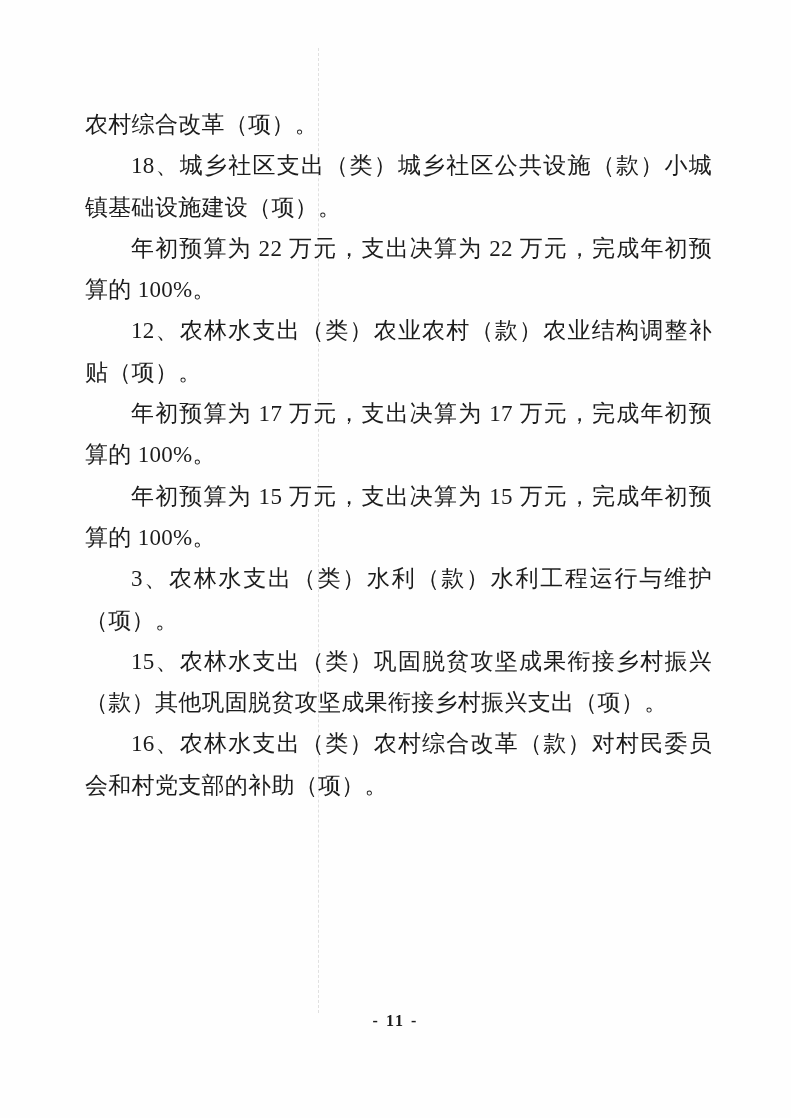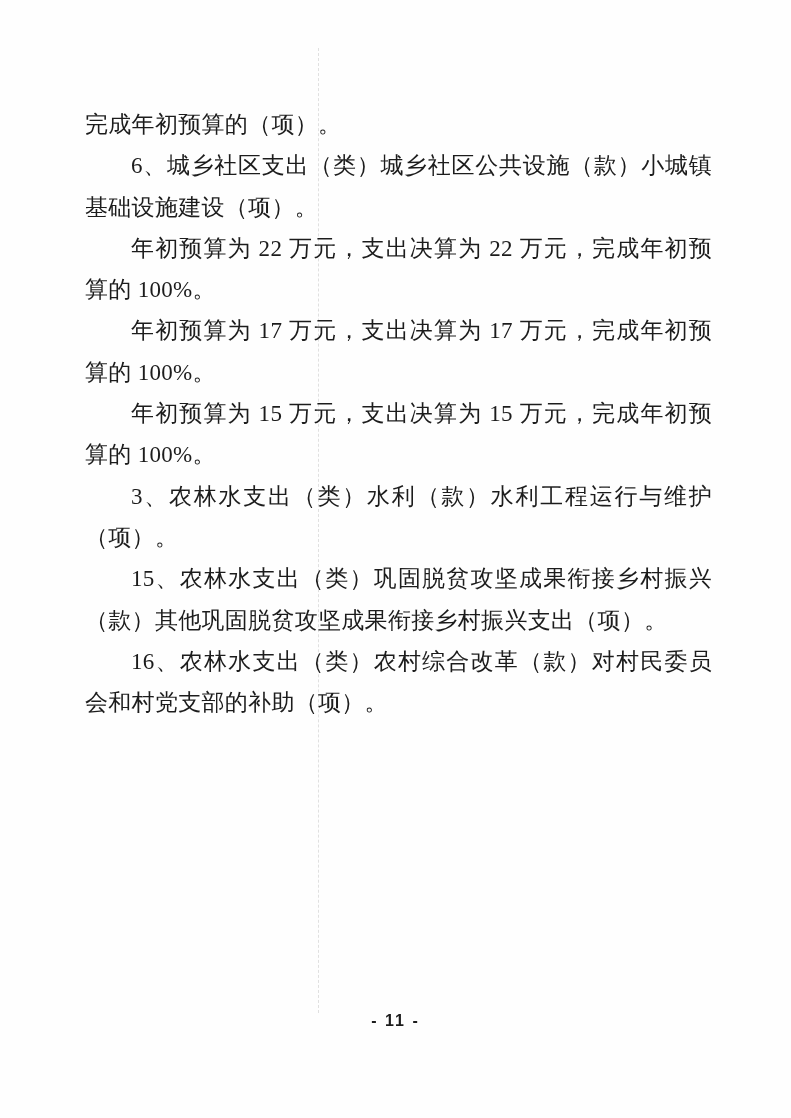--- a/index.html
+++ b/index.html
@@ -49,34 +49,35 @@
   .page-footer {
     position: absolute;
     left: 0;
     top: 1012px;
     width: 791px;
     text-align: center;
     color: #1c1c1c;
     font-size: 16px;
     font-weight: bold;
     letter-spacing: 2px;
-    font-family: Liberation Sans, sans-serif;
+    font-family: Liberation Serif, serif;
   }
 </style>
 </head>
 <body>
 
 <div class="scan-page">
 
   <div class="crease"></div>
 
   <div class="text-block">
-    <p class="continuation">完成年初预算的（项）。</p>
-    <p>6、城乡社区支出（类）城乡社区公共设施（款）小城镇基础设施建设（项）。</p>
+    <p class="continuation">农村综合改革（项）。</p>
+    <p>18、城乡社区支出（类）城乡社区公共设施（款）小城镇基础设施建设（项）。</p>
     <p>年初预算为 22 万元，支出决算为 22 万元，完成年初预算的 100%。</p>
+    <p>12、农林水支出（类）农业农村（款）农业结构调整补贴（项）。</p>
     <p>年初预算为 17 万元，支出决算为 17 万元，完成年初预算的 100%。</p>
     <p>年初预算为 15 万元，支出决算为 15 万元，完成年初预算的 100%。</p>
     <p>3、农林水支出（类）水利（款）水利工程运行与维护（项）。</p>
     <p>15、农林水支出（类）巩固脱贫攻坚成果衔接乡村振兴（款）其他巩固脱贫攻坚成果衔接乡村振兴支出（项）。</p>
     <p>16、农林水支出（类）农村综合改革（款）对村民委员会和村党支部的补助（项）。</p>
   </div>
 
   <div class="page-footer">- 11 -</div>
 
 </div>

